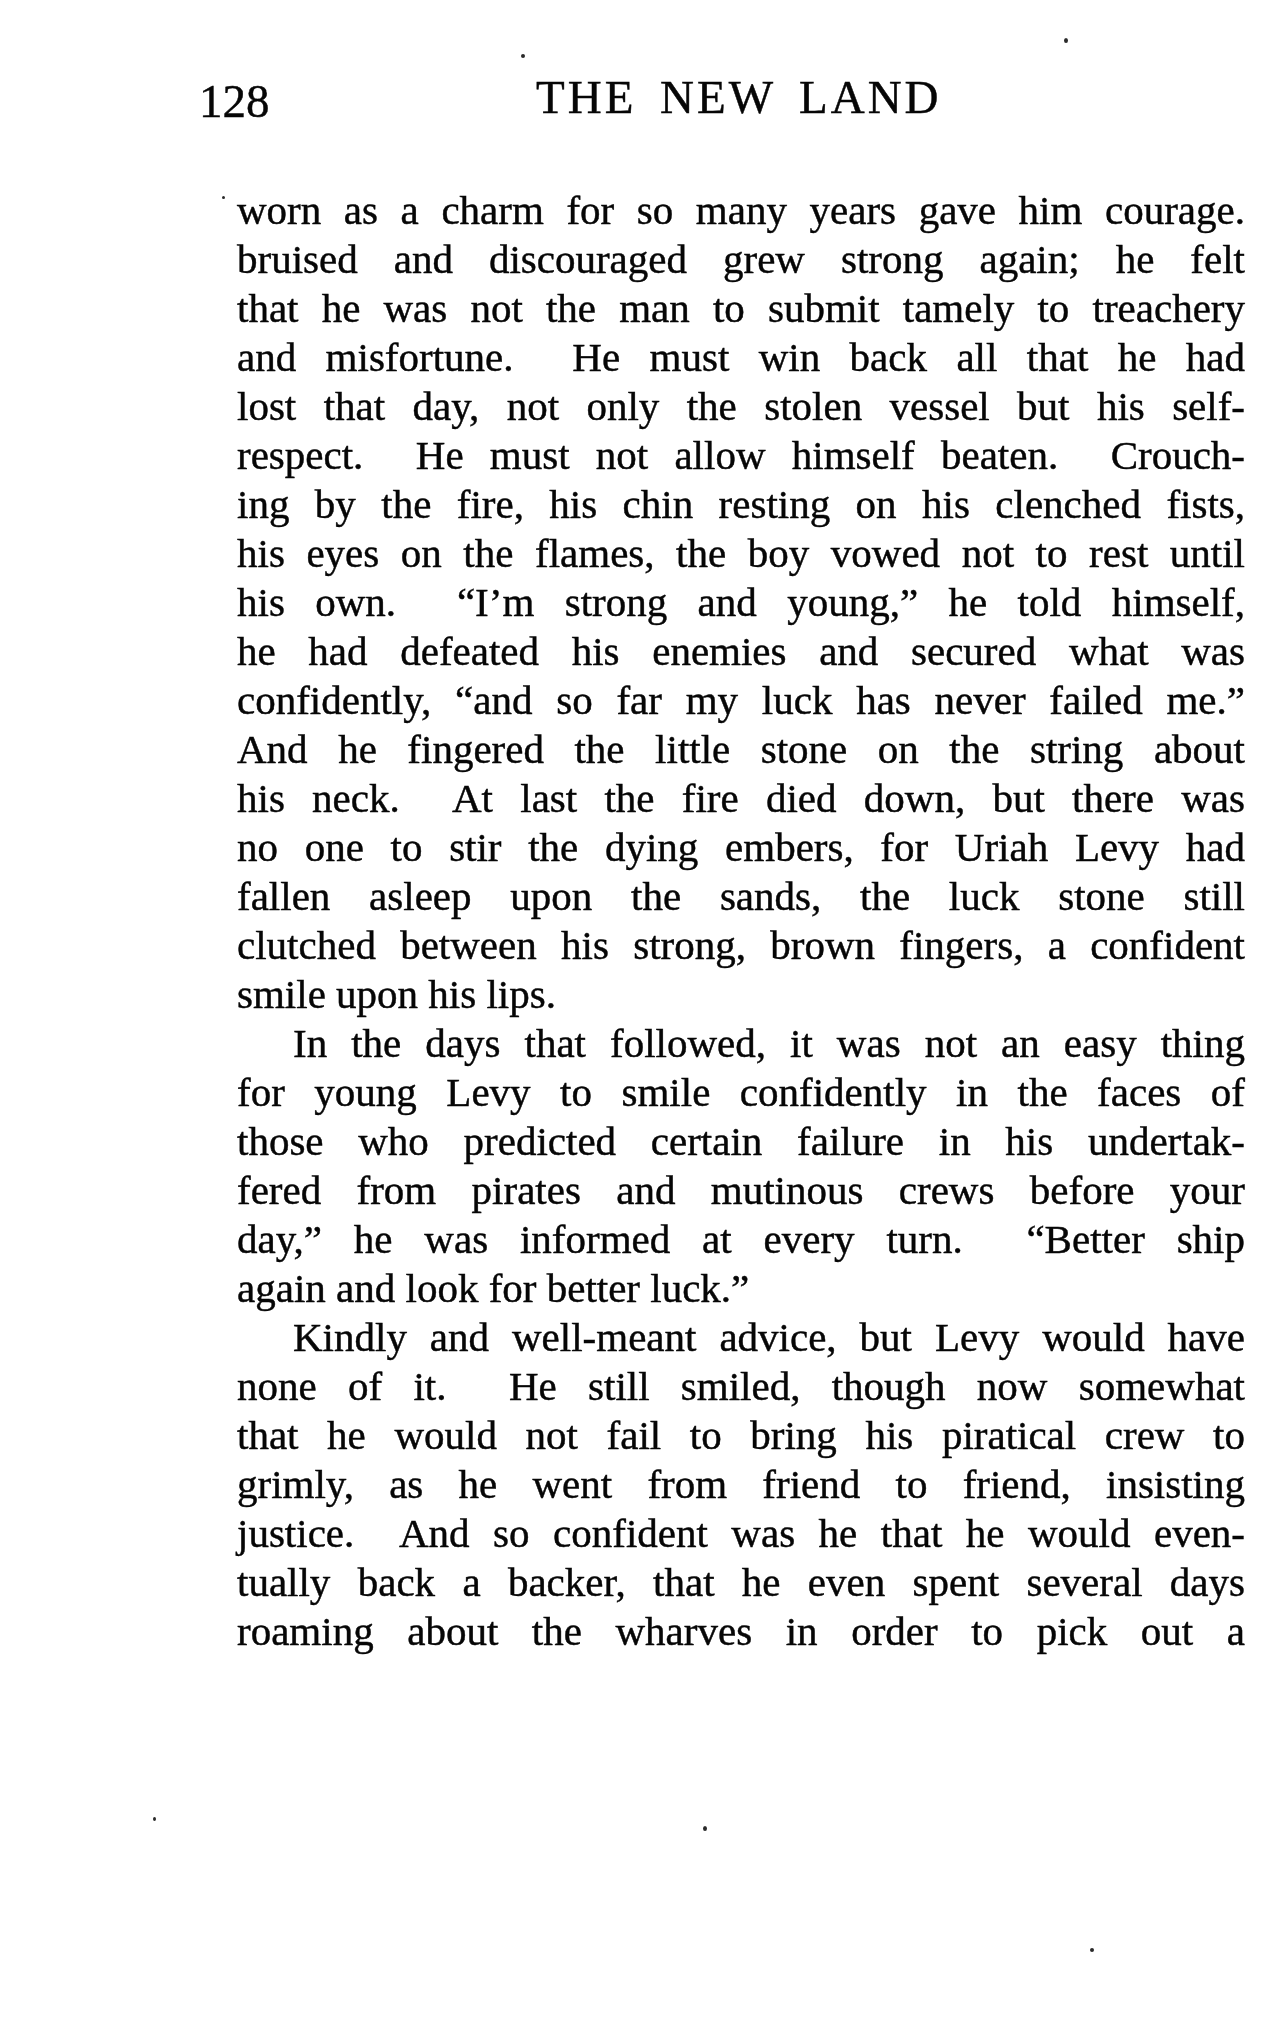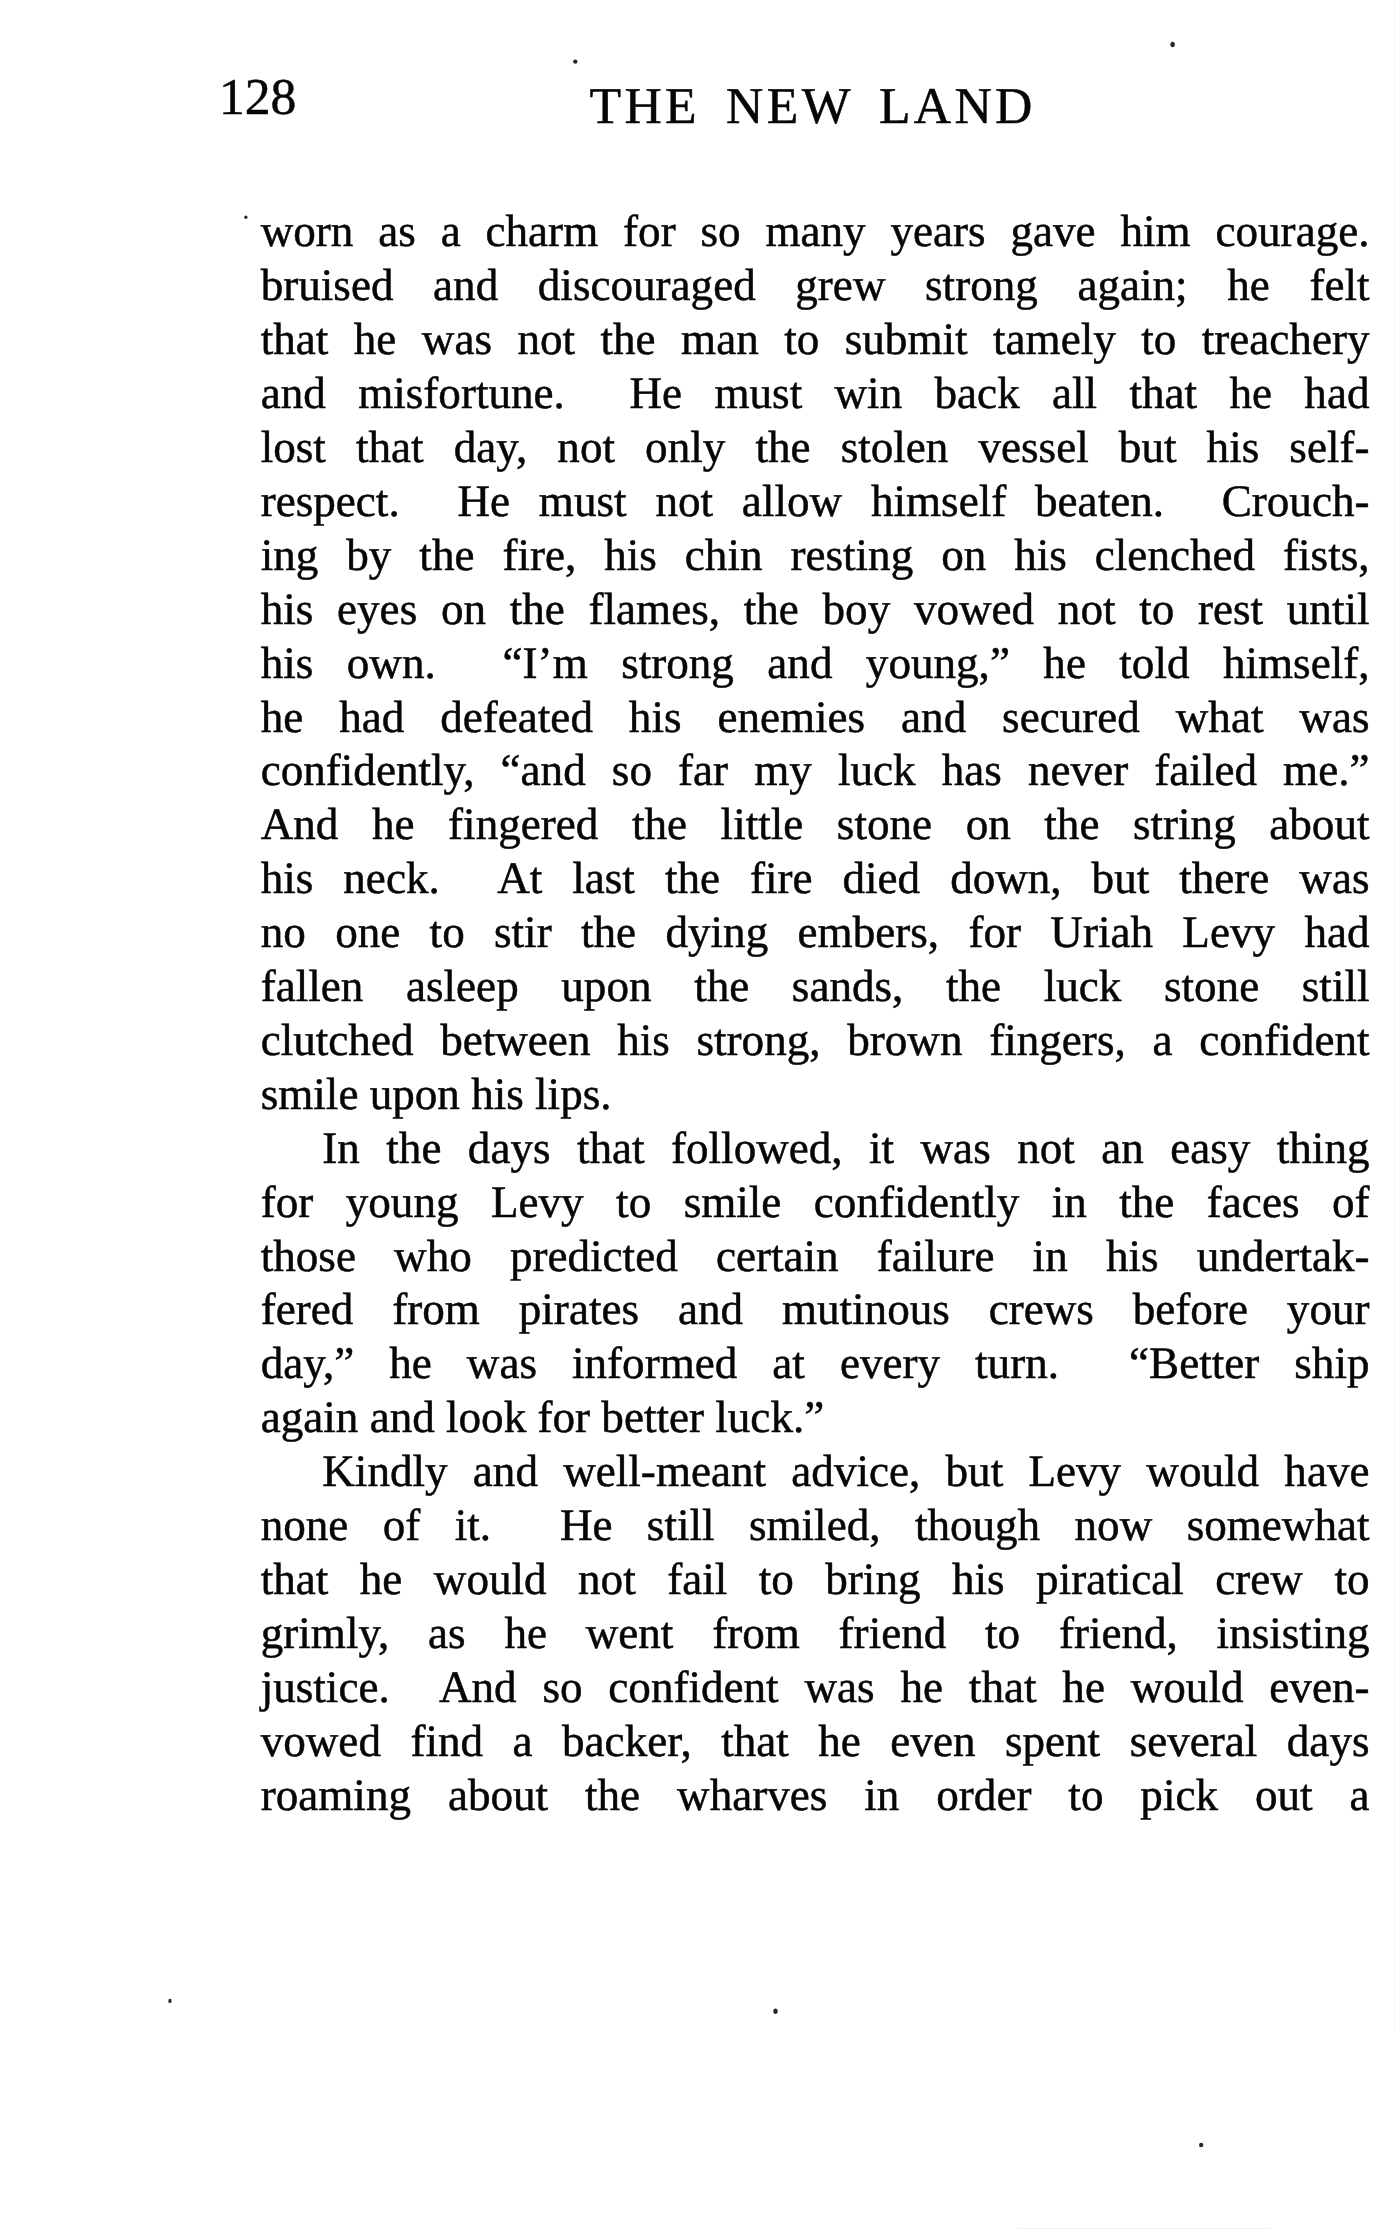--- a/index.html
+++ b/index.html
@@ -6,21 +6,21 @@
   .page {
     position:relative;
     width:1268px; height:2026px;
     background:#ffffff;
     overflow:hidden;
     font-family:"Liberation Serif","DejaVu Serif",serif;
     color:#060606;
     -webkit-text-stroke:0.45px #060606;
   }
   .header-number {
-    position:absolute; left:199px; top:64px;
+    position:absolute; left:199px; top:76px;
     font-size:47px; line-height:50px;
   }
   .header-title {
     position:absolute; left:536px; top:72px;
     font-size:47px; line-height:50px;
     letter-spacing:3px; word-spacing:9px;
   }
   .text-column {
     position:absolute; left:197px; top:186px; width:1048px;
   }
@@ -75,21 +75,21 @@
       <div class="line">day,” he was informed at every turn.  “Better ship</div>
       <div class="line para-end">again and look for better luck.”</div>
     </div>
 
     <div class="paragraph">
       <div class="line indent">Kindly and well-meant advice, but Levy would have</div>
       <div class="line">none of it.  He still smiled, though now somewhat</div>
       <div class="line">that he would not fail to bring his piratical crew to</div>
       <div class="line">grimly, as he went from friend to friend, insisting</div>
       <div class="line">justice.  And so confident was he that he would even-</div>
-      <div class="line">vowed find a backer, that he even spent several days</div>
+      <div class="line">tually back a backer, that he even spent several days</div>
       <div class="line">roaming about the wharves in order to pick out a</div>
     </div>
 
   </div>
 
   <div class="speck" style="left:521px;top:54px;width:4px;height:4px;"></div>
   <div class="speck" style="left:1064px;top:38px;width:4px;height:5px;"></div>
   <div class="speck" style="left:222px;top:196px;width:3px;height:3px;"></div>
   <div class="speck" style="left:703px;top:1826px;width:4px;height:5px;"></div>
   <div class="speck" style="left:153px;top:1817px;width:3px;height:4px;"></div>

